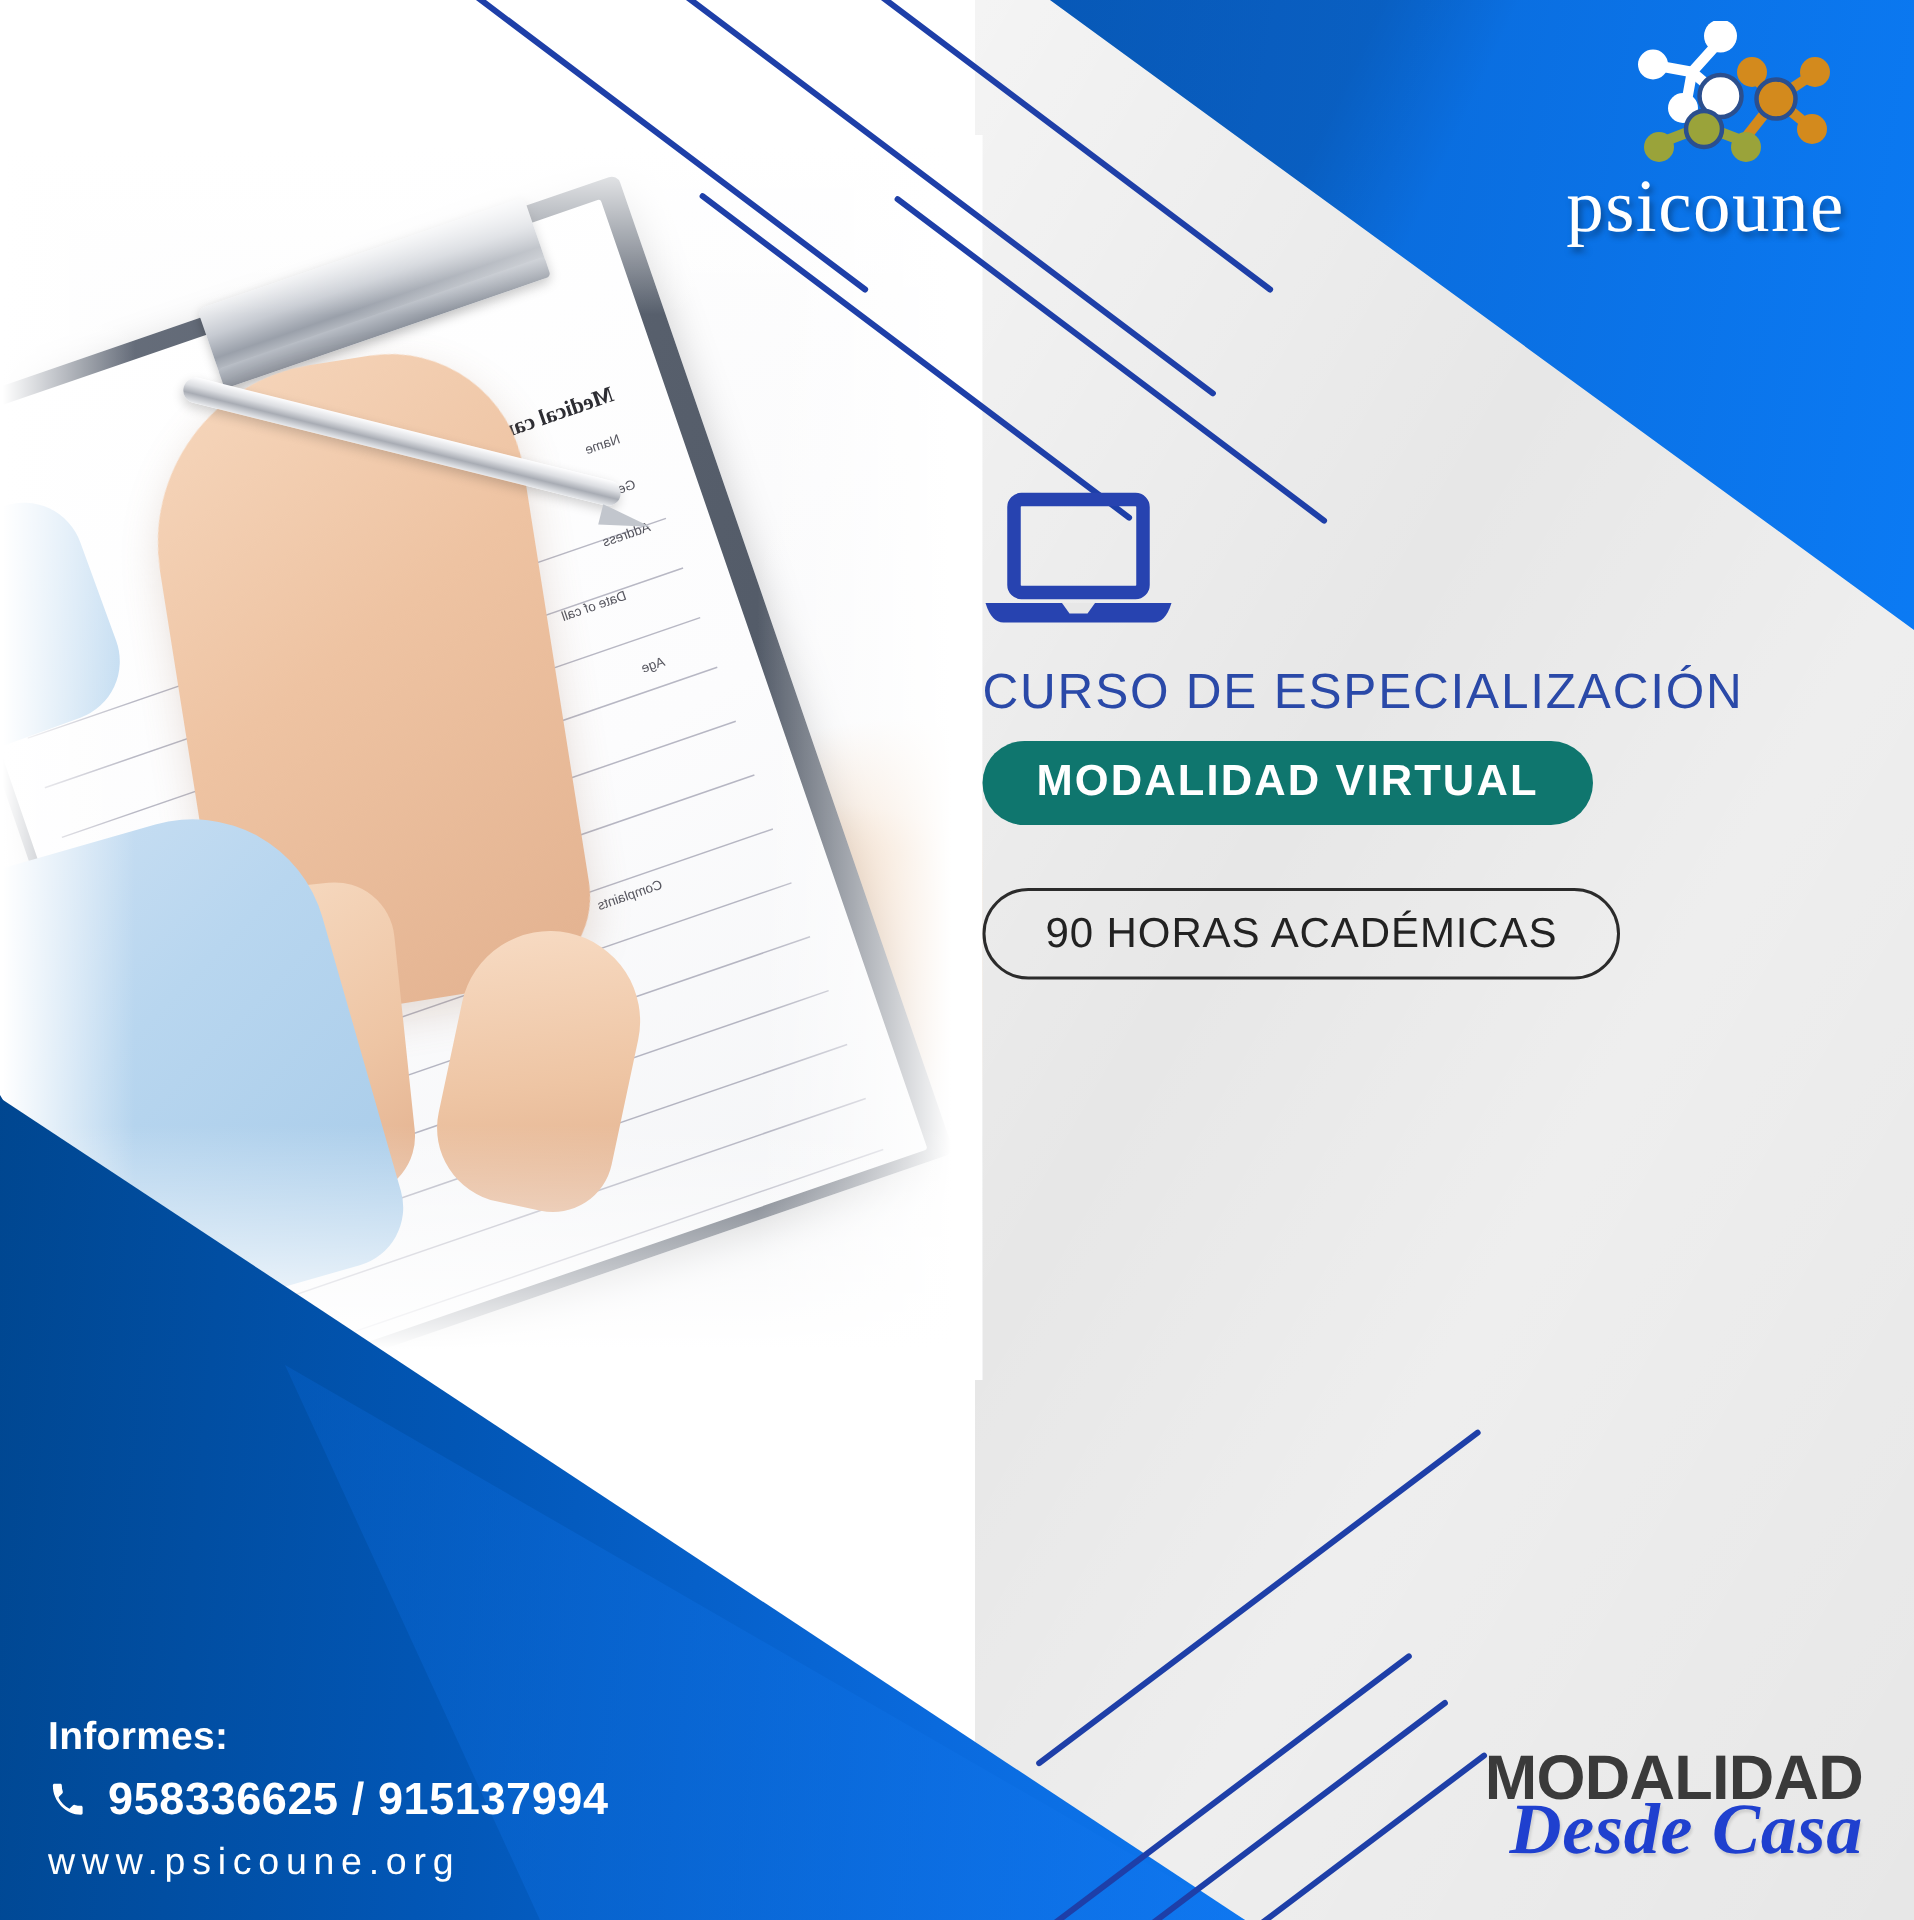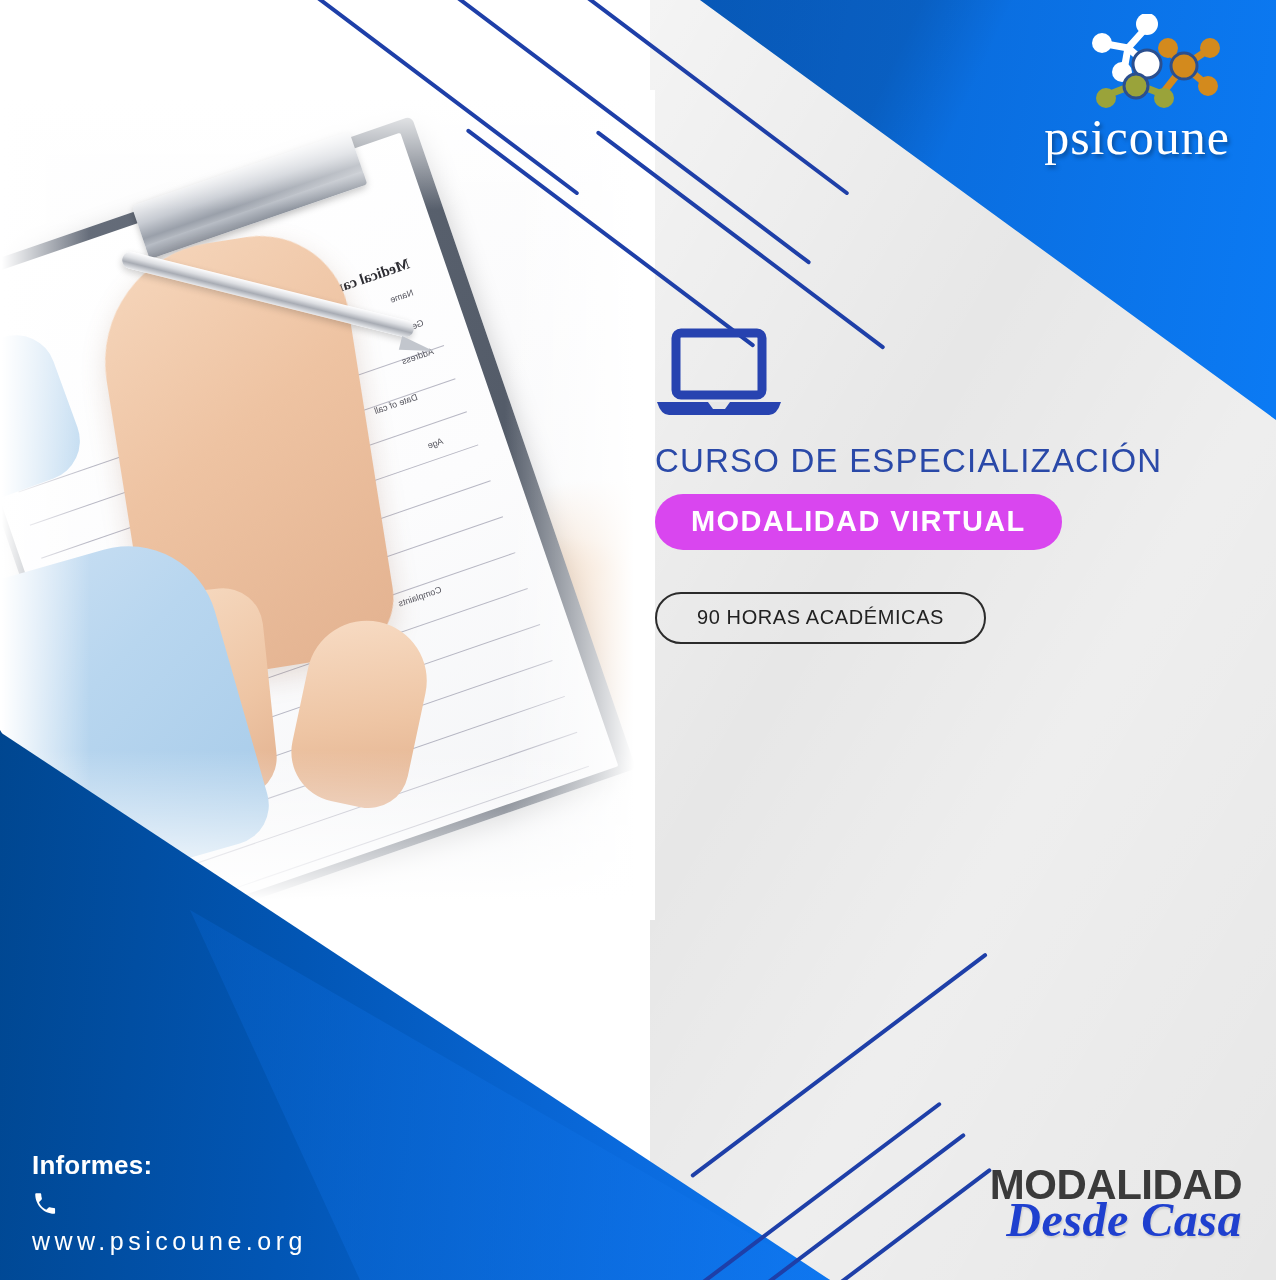--- a/index.html
+++ b/index.html
@@ -239,21 +239,21 @@
   .kicker {
     margin-top:22px;
     font-size:33px;
     letter-spacing:1.2px;
     color:#2A49A8;
     font-weight:400;
     white-space:nowrap;
   }
   .pill-virtual {
     margin-top:14px;
-    background:#d946ef;
+    background:#0f766e;
     color:#ffffff;
     font-size:29px;
     font-weight:bold;
     letter-spacing:1.4px;
     padding:11px 36px 12px;
     border-radius:30px;
     white-space:nowrap;
   }
   .title {
     margin-top:34px;
@@ -263,21 +263,21 @@
     line-height:1.16;
     letter-spacing:-.4px;
     color:#333333;
   }
   .title .accent { color:#1F40CF; }
   .hours {
     margin-top:42px;
     border:2px solid #2b2b2b;
     border-radius:34px;
     padding:12px 40px 13px;
-    font-size:20px;
+    font-size:28px;
     letter-spacing:.6px;
     color:#222222;
     white-space:nowrap;
   }
 
   
   .tagline {
     position:absolute;
     right:34px; bottom:36px;
     width:320px; text-align:right;
@@ -445,17 +445,18 @@
     <div class="tag-top">MODALIDAD</div>
     <div class="tag-bot">Desde Casa</div>
   </div>
 
   <div class="contact">
     <div class="c-label">Informes:</div>
     <div class="c-phone-row">
       <svg width="26" height="26" viewBox="0 0 24 24" fill="#ffffff">
         <path d="M6.6 10.8c1.4 2.8 3.8 5.2 6.6 6.6l2.2-2.2c.3-.3.7-.4 1.1-.2 1.2.4 2.5.6 3.8.6.6 0 1 .4 1 1V20c0 .6-.4 1-1 1C11.1 21 3 12.9 3 3c0-.6.4-1 1-1h3.5c.6 0 1 .4 1 1 0 1.3.2 2.6.6 3.8.1.4 0 .8-.2 1.1l-2.3 2.2z"></path>
       </svg>
+      <span class="c-phone">958336625 / 915137994</span>
     </div>
     <div class="c-web">www.psicoune.org</div>
   </div>
 
 </div>
 
 </body></html>

